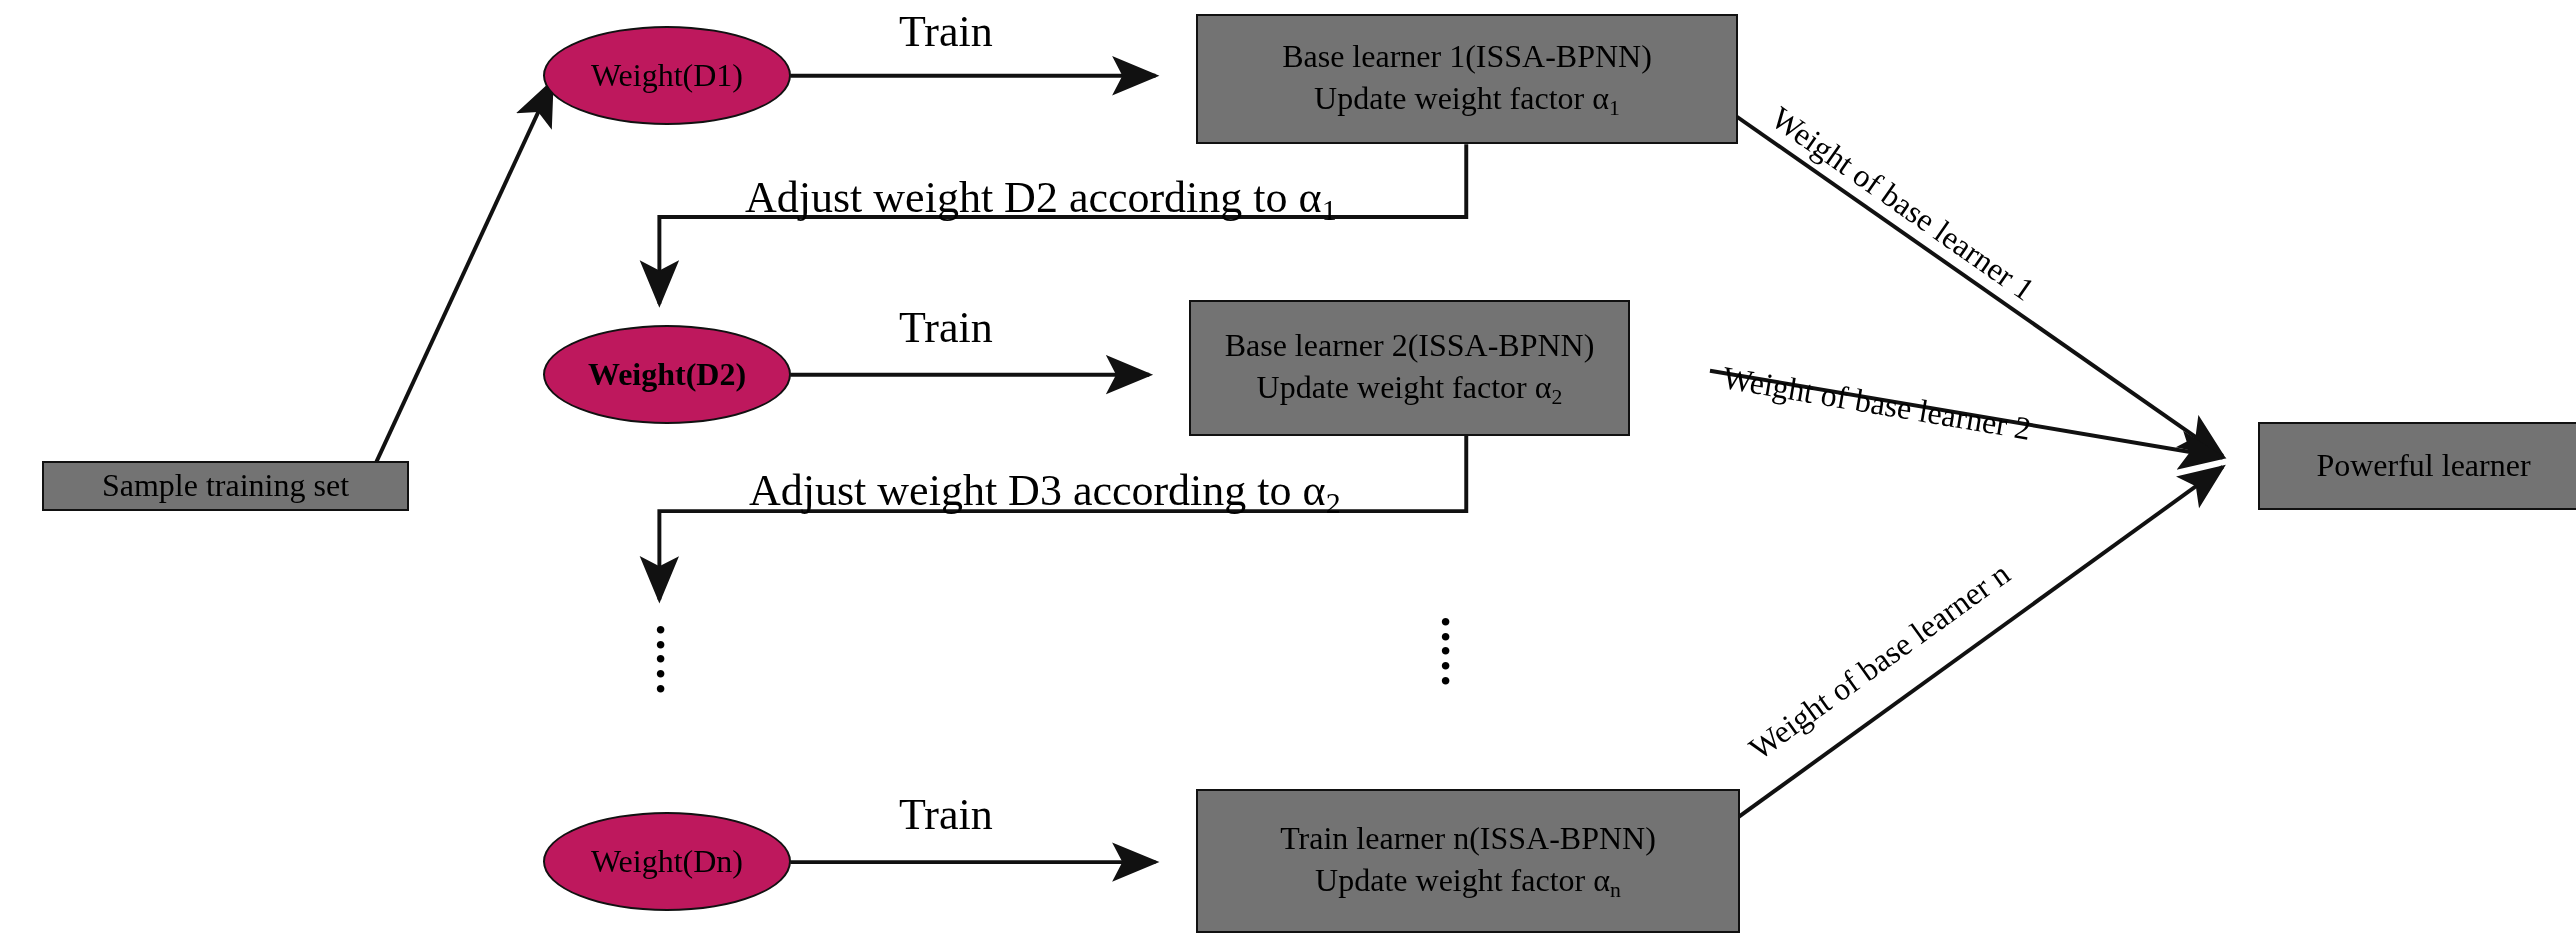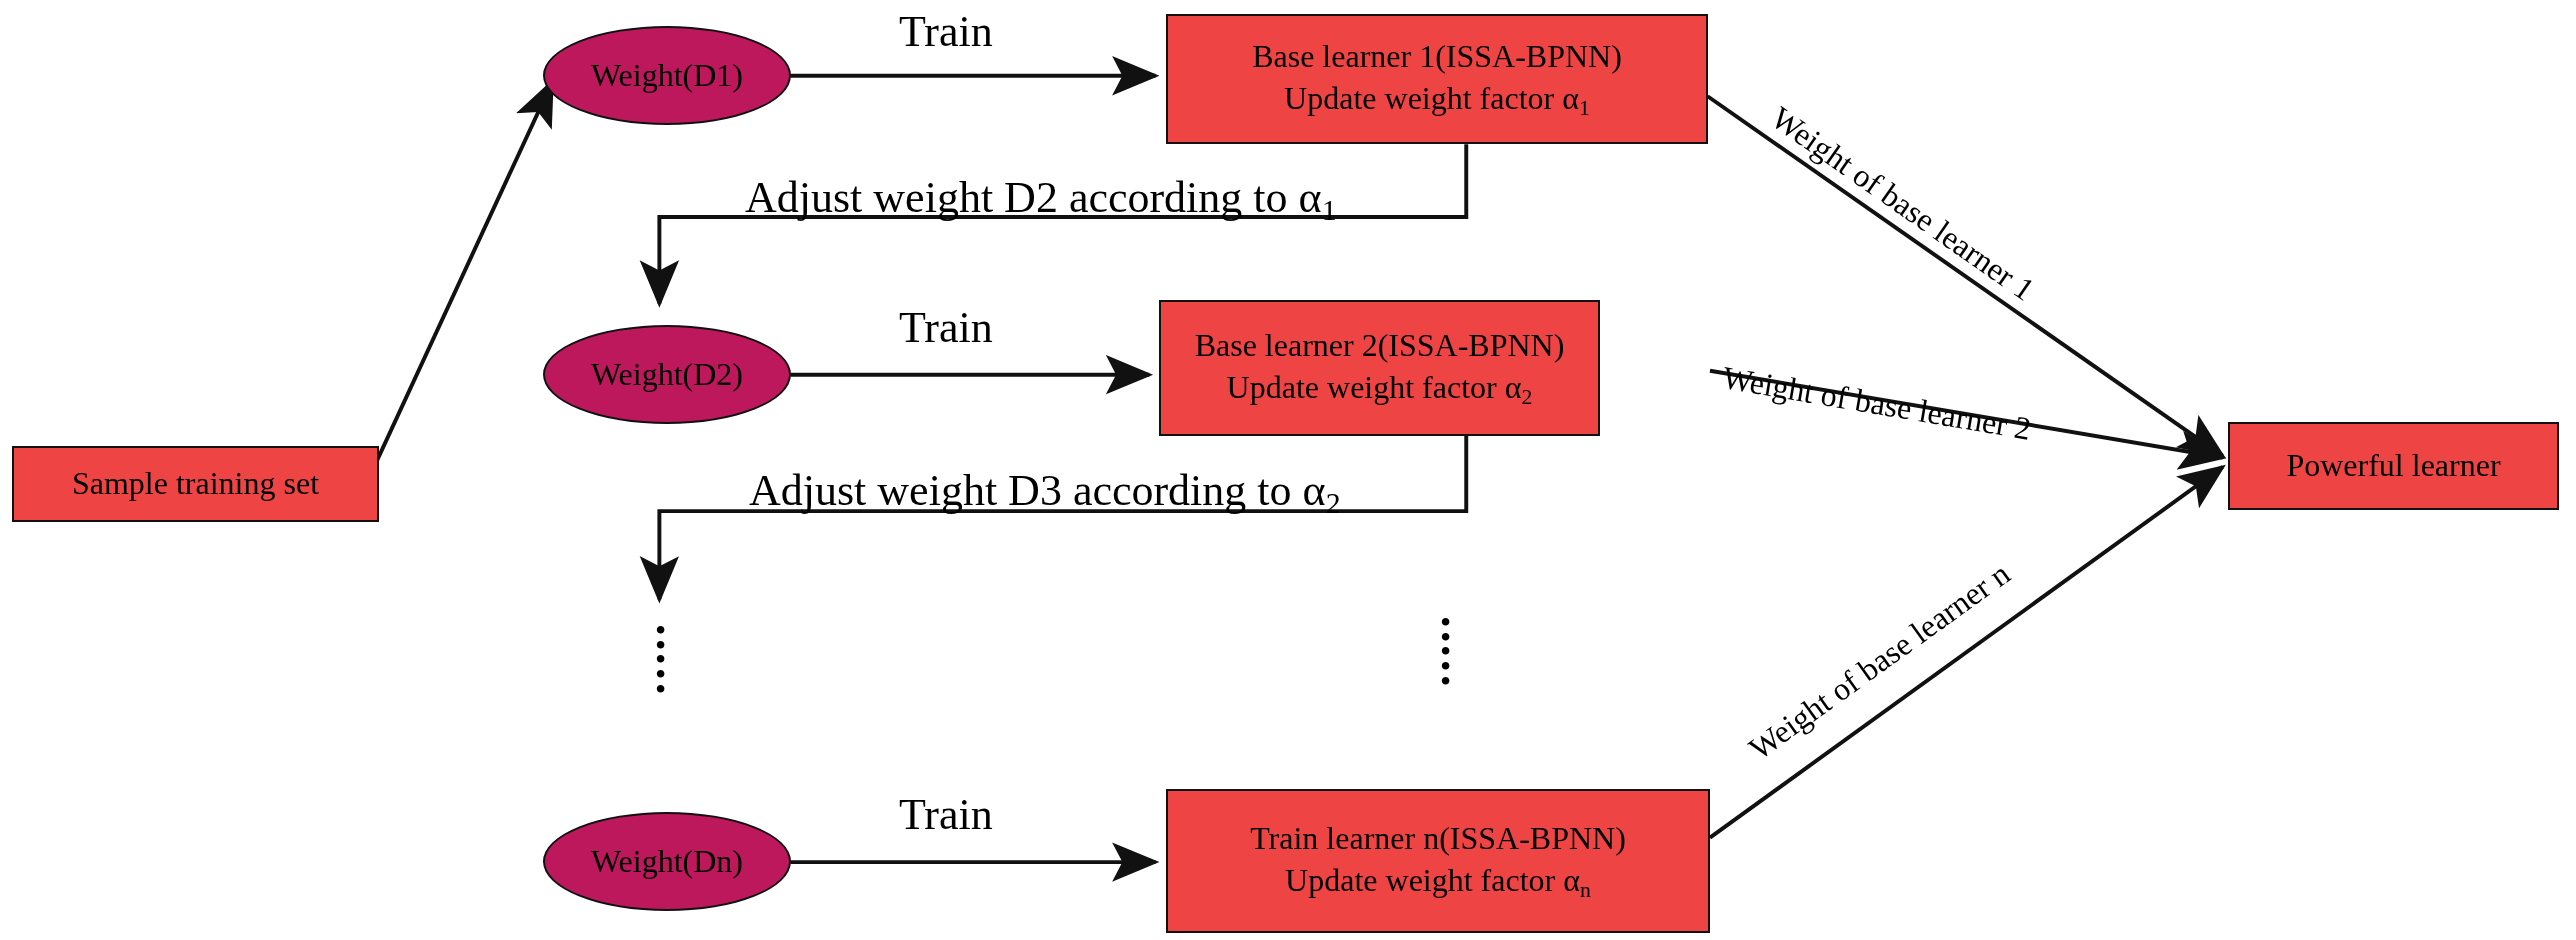--- a/index.html
+++ b/index.html
@@ -1,21 +1,21 @@
 <!DOCTYPE html>
 <html style="font-size:12.6px"><head>
 <meta charset="utf-8">
 <style>
   html,body{margin:0;padding:0;background:#ffffff;}
   #stage{position:relative;width:2576px;height:941px;background:#ffffff;
          font-family:"Liberation Serif","DejaVu Serif",serif;overflow:hidden;}
   svg#wires{position:absolute;left:0;top:0;width:2576px;height:941px;}
   .node{position:absolute;box-sizing:border-box;display:flex;align-items:center;
         justify-content:center;text-align:center;color:#000;}
-  .boxnode{border:2.4px solid #111;background:#ef4444;}
+  .boxnode{border:2.4px solid #111;background:#737373;margin-left:30px;}
   .boxnode .inner{line-height:1.30;font-size:32px;}
   .ell{position:absolute;box-sizing:border-box;border:2.4px solid #111;border-radius:50%;
        background:#be185d;display:flex;align-items:center;justify-content:center;font-size:32px;}
   .edgelabel{position:absolute;font-size:44px;color:#000;white-space:nowrap;}
   .diaglabel{position:absolute;font-size:32px;color:#000;white-space:nowrap;
              transform-origin:0 50%;}
   .vdots{position:absolute;font-size:32px;line-height:0.46;color:#000;
          letter-spacing:0;text-align:center;}
   sub{font-size:0.68em;vertical-align:-0.28em;}
 </style>
@@ -43,29 +43,29 @@
 
     <path d="M1859,552 L1859,648 L836,648 L836,760" stroke="#111" stroke-width="5" fill="none" marker-end="url(#ah)"></path>
 
     <path d="M2165,122 L2818,578" stroke="#111" stroke-width="5" fill="none" marker-end="url(#ah)"></path>
 
     <path d="M2168,470 L2818,580" stroke="#111" stroke-width="5" fill="none" marker-end="url(#ah)"></path>
 
     <path d="M2168,1062 L2818,592" stroke="#111" stroke-width="5" fill="none" marker-end="url(#ah)"></path>
   </svg>
 
-  <div class="node boxnode" style="left:12px;top:446px;width:367px;height:76px;">
+  <div class="node boxnode" style="left:12px;top:461px;width:367px;height:50px;">
     <span class="inner">Sample training set</span>
   </div>
 
   <div class="ell" style="left:543px;top:26px;width:248px;height:99px;">
     <span>Weight(D1)</span>
   </div>
 
-  <div class="ell" style="left:543px;top:325px;width:248px;height:99px;">
+  <div class="ell" style="left:543px;top:325px;width:248px;height:99px;font-weight:bold;">
     <span>Weight(D2)</span>
   </div>
 
   <div class="ell" style="left:543px;top:812px;width:248px;height:99px;">
     <span>Weight(Dn)</span>
   </div>
 
   <div class="node boxnode" style="left:1166px;top:14px;width:542px;height:130px;">
     <div class="inner">
       <div>Base learner 1(ISSA-BPNN)</div>

